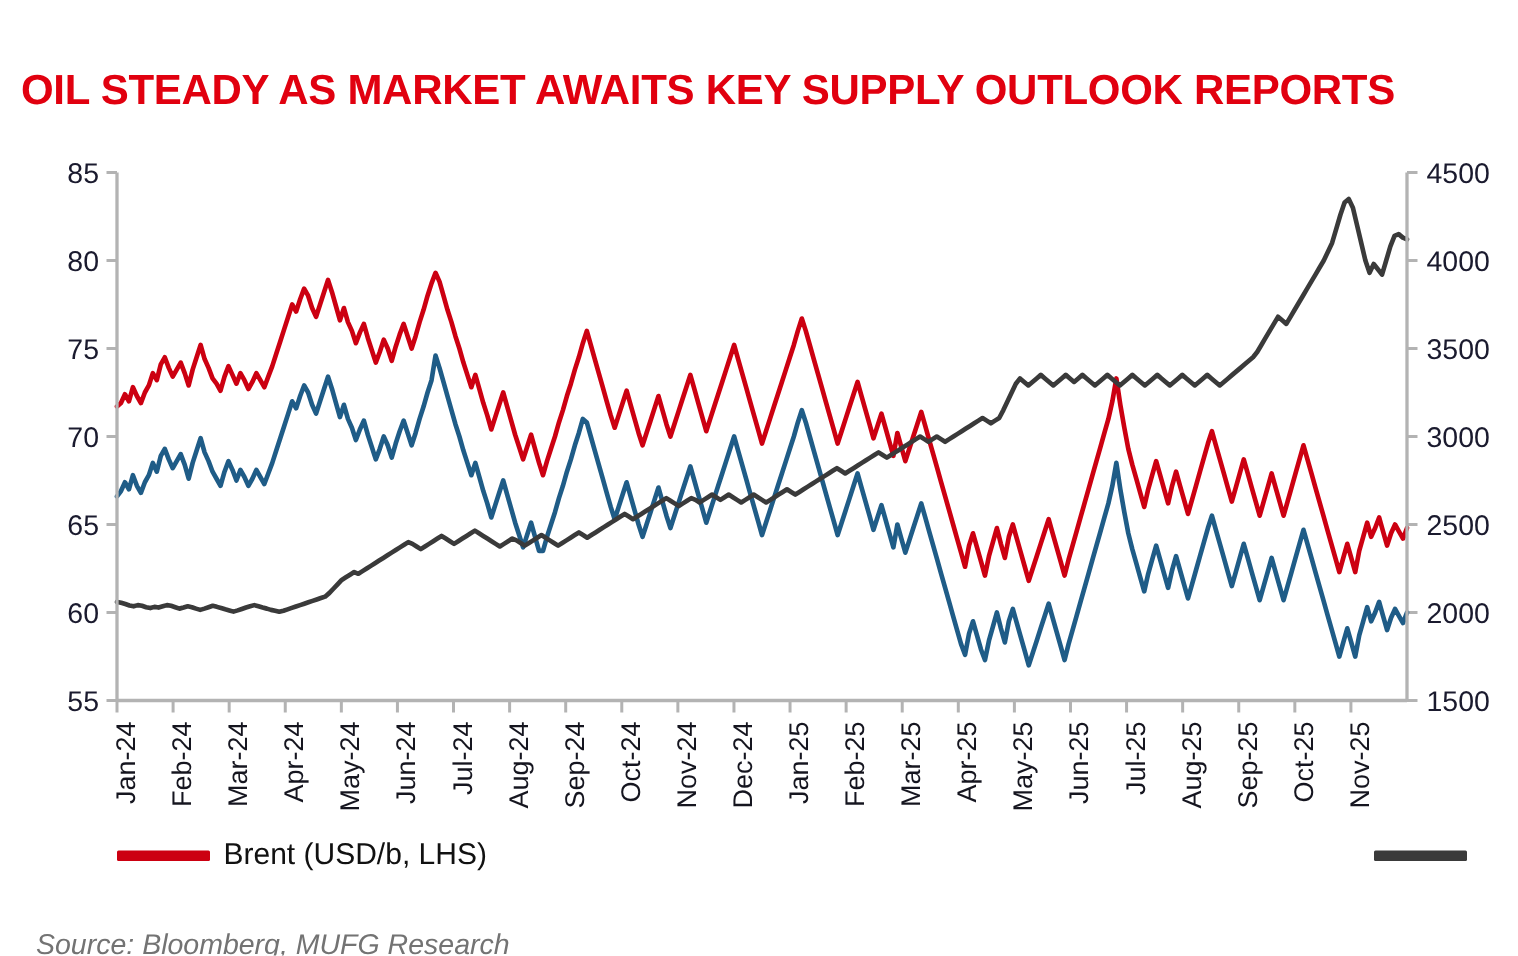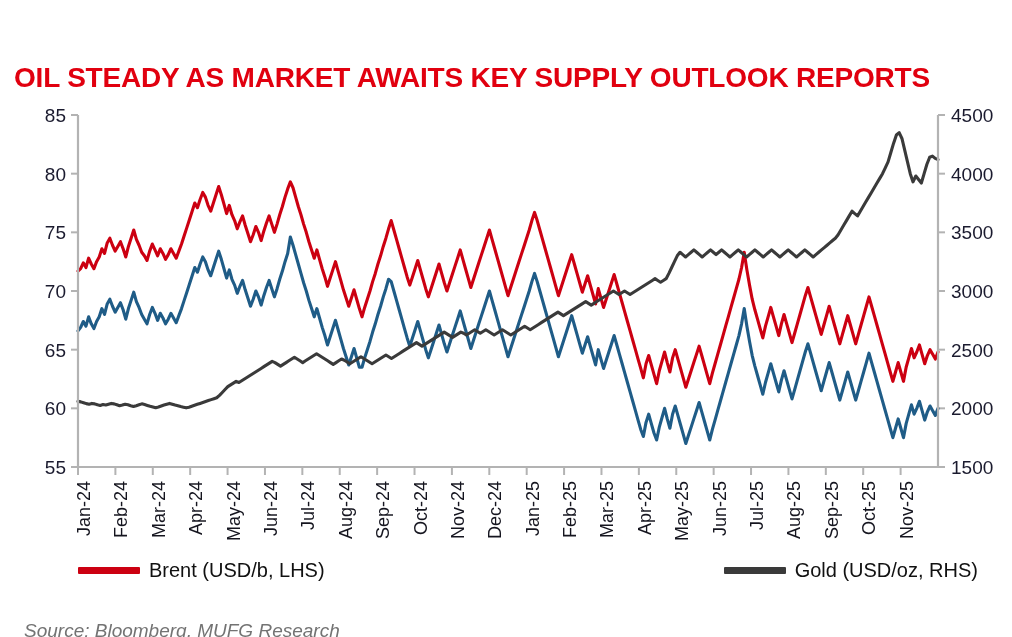--- a/index.html
+++ b/index.html
@@ -3,21 +3,20 @@
 <meta charset="utf-8">
 <style>
   html,body{margin:0;padding:0;background:#ffffff;}
   body{width:1012px;height:637px;font-family:"Liberation Sans",sans-serif;overflow:hidden;}
   #page{position:relative;width:1012px;height:637px;background:#fff;}
 
   #chart-title{
     position:absolute;left:14px;top:44px;width:990px;
     font-size:28px;font-weight:700;color:#e1000f;letter-spacing:-0.2px;
     white-space:nowrap;
-    margin-top:18px;
   }
 
   #plot-wrap{position:absolute;left:0;top:0;width:1012px;height:637px;}
   svg{display:block;}
 
   .axis-line{stroke:#b3b3b3;stroke-width:2.2;fill:none;}
   .tickmark{stroke:#b3b3b3;stroke-width:2;}
   .ylabel{font-size:19px;fill:#1a1a2e;font-family:"Liberation Sans",sans-serif;}
   .ylabel-l{text-anchor:end;}
   .ylabel-r{text-anchor:start;}
@@ -142,19 +141,18 @@
     </svg>
   </div>
 
   <div id="legend">
     <div class="legend-item">
       <span class="legend-swatch" style="background:#cc0011"></span>
       <span class="legend-text">Brent (USD/b, LHS)</span>
     </div>
     <div class="legend-item">
       <span class="legend-swatch" style="background:#3a3a3a"></span>
-      <span class="legend-text">Gold (USD/oz, RHS)</span>
     </div>
   </div>
 
   <div id="source">Source: Bloomberg, MUFG Research</div>
 
 </div>
 
 </body></html>

